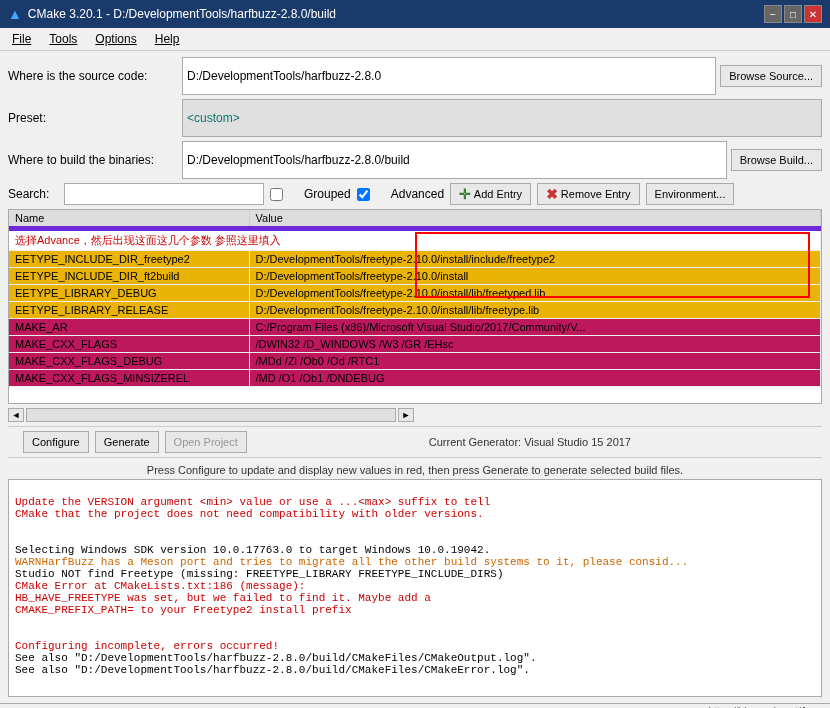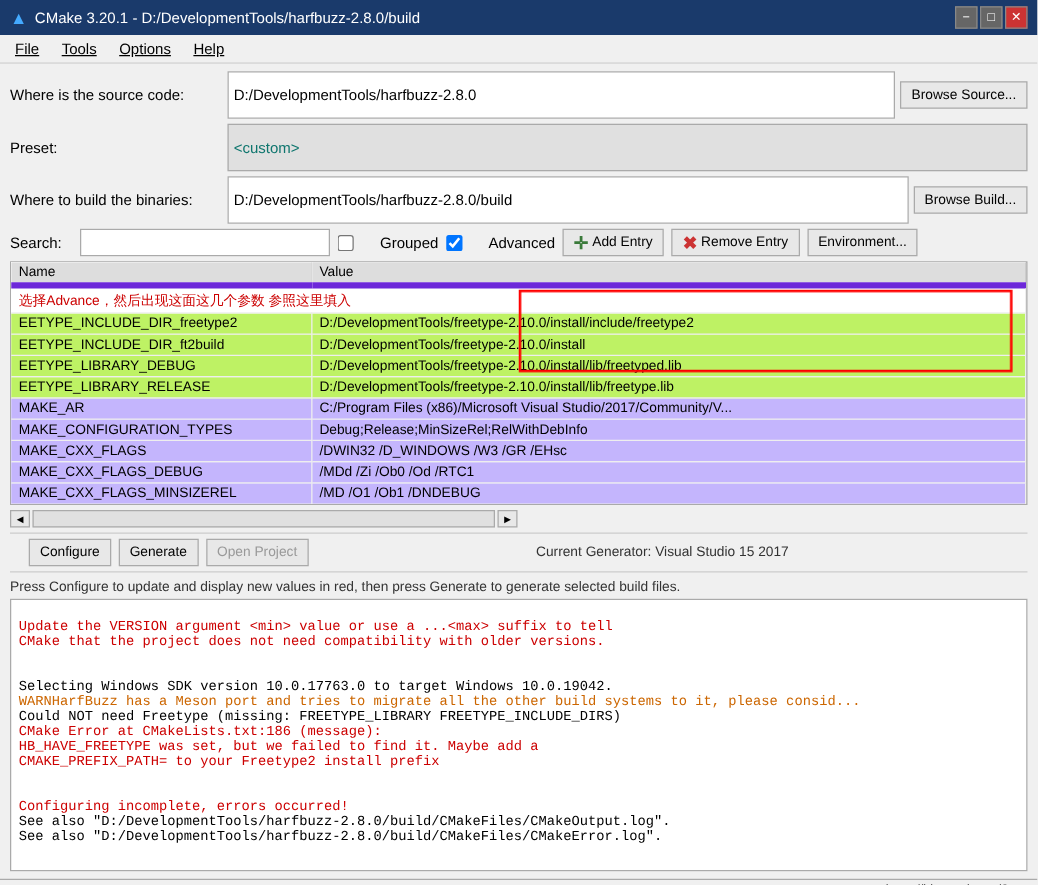--- a/index.html
+++ b/index.html
@@ -154,22 +154,22 @@
       font-weight: normal;
       position: sticky;
       top: 0;
     }
     tbody td {
       border-bottom: 1px solid #eee;
       border-right: 1px solid #eee;
       padding: 2px 6px;
       white-space: nowrap;
     }
-    .row-red { background: #bef264; }
-    .row-white { background: #c4b5fd; }
+    .row-red { background: #eab308; }
+    .row-white { background: #be185d; }
     .annotation-row td {
       color: #cc0000;
       background: white;
       font-size: 11px;
     }
     .configure-bar {
       display: flex;
       align-items: center;
       gap: 6px;
       margin-bottom: 6px;
@@ -307,24 +307,20 @@
           </tr>
           <tr class="row-red">
             <td>EETYPE_LIBRARY_RELEASE</td>
             <td>D:/DevelopmentTools/freetype-2.10.0/install/lib/freetype.lib</td>
           </tr>
           <tr class="row-white">
             <td>MAKE_AR</td>
             <td>C:/Program Files (x86)/Microsoft Visual Studio/2017/Community/V...</td>
           </tr>
           <tr class="row-white">
-            <td>MAKE_CONFIGURATION_TYPES</td>
-            <td>Debug;Release;MinSizeRel;RelWithDebInfo</td>
-          </tr>
-          <tr class="row-white">
             <td>MAKE_CXX_FLAGS</td>
             <td>/DWIN32 /D_WINDOWS /W3 /GR /EHsc</td>
           </tr>
           <tr class="row-white">
             <td>MAKE_CXX_FLAGS_DEBUG</td>
             <td>/MDd /Zi /Ob0 /Od /RTC1</td>
           </tr>
           <tr class="row-white">
             <td>MAKE_CXX_FLAGS_MINSIZEREL</td>
             <td>/MD /O1 /Ob1 /DNDEBUG</td>
@@ -342,31 +338,31 @@
     </div>
   </div>
 
   <div class="configure-bar">
     <button class="btn">Configure</button>
     <button class="btn">Generate</button>
     <button class="btn btn-disabled">Open Project</button>
     <span class="configure-hint">Current Generator: Visual Studio 15 2017</span>
   </div>
 
-  <div style="text-align:left;font-size:11px;margin-bottom:3px;color:#333;">Press Configure to update and display new values in red, then press Generate to generate selected build files.</div>
+  <div style="text-align:center;font-size:11px;margin-bottom:3px;color:#333;">Press Configure to update and display new values in red, then press Generate to generate selected build files.</div>
 
   <div class="log-area" id="log-area">
       <div class="log-normal">&nbsp;</div>
       <div class="log-error">  Update the VERSION argument &lt;min&gt; value or use a ...&lt;max&gt; suffix to tell</div>
       <div class="log-error">  CMake that the project does not need compatibility with older versions.</div>
       <div class="log-normal">&nbsp;</div>
       <div class="log-normal">&nbsp;</div>
       <div class="log-normal">Selecting Windows SDK version 10.0.17763.0 to target Windows 10.0.19042.</div>
       <div class="log-warn">WARNHarfBuzz has a Meson port and tries to migrate all the other build systems to it, please consid...</div>
-      <div class="log-normal">Could NOT need Freetype (missing: FREETYPE_LIBRARY FREETYPE_INCLUDE_DIRS)</div>
+      <div class="log-normal">Studio NOT find Freetype (missing: FREETYPE_LIBRARY FREETYPE_INCLUDE_DIRS)</div>
       <div class="log-error">CMake Error at CMakeLists.txt:186 (message):</div>
       <div class="log-error">  HB_HAVE_FREETYPE was set, but we failed to find it.  Maybe add a</div>
       <div class="log-error">  CMAKE_PREFIX_PATH= to your Freetype2 install prefix</div>
       <div class="log-normal">&nbsp;</div>
       <div class="log-normal">&nbsp;</div>
       <div class="log-error">Configuring incomplete, errors occurred!</div>
       <div class="log-normal">See also "D:/DevelopmentTools/harfbuzz-2.8.0/build/CMakeFiles/CMakeOutput.log".</div>
       <div class="log-normal">See also "D:/DevelopmentTools/harfbuzz-2.8.0/build/CMakeFiles/CMakeError.log".</div>
     </div>
 

